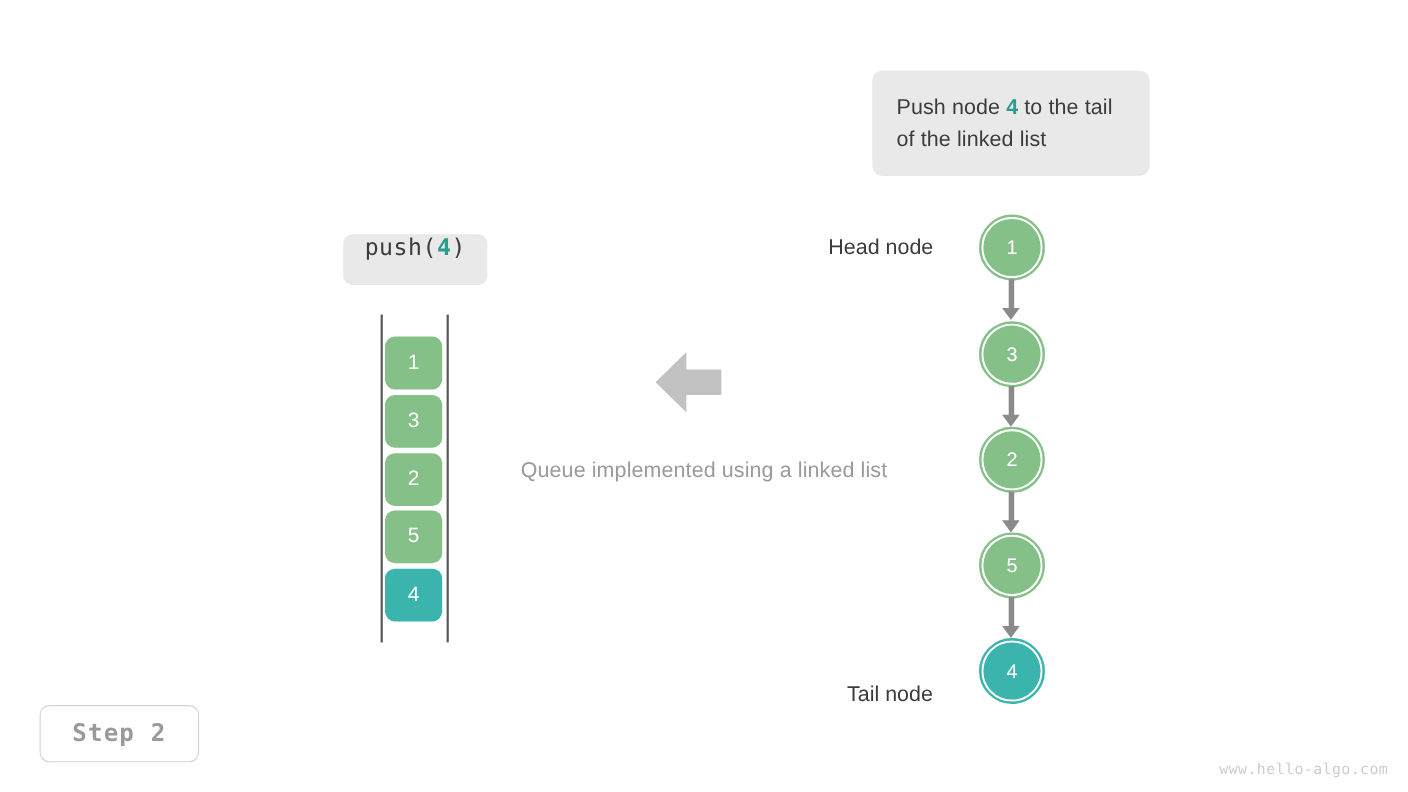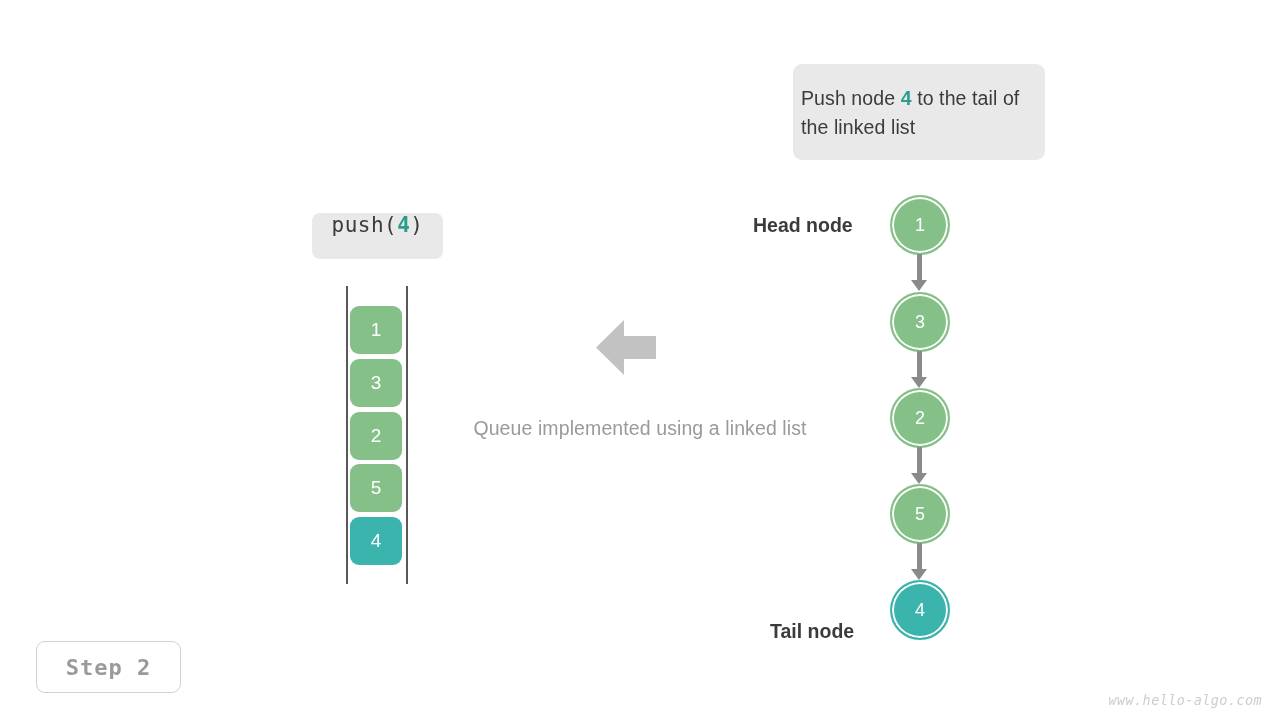--- a/index.html
+++ b/index.html
@@ -25,21 +25,21 @@
   
   .callout {
     position: absolute;
     left: 793px;
     top: 64px;
     width: 252px;
     height: 96px;
     background: #e9e9e9;
     border-radius: 9px;
     box-sizing: border-box;
-    padding: 20px 22px 0 8px;
+    padding: 20px 22px 0 22px;
   }
   .callout-text {
     font-size: 19.5px;
     line-height: 29px;
     color: #3b3b3b;
     letter-spacing: 0.1px;
   }
   .hl-teal {
     color: #2a9d8f;
     font-weight: bold;
@@ -145,21 +145,21 @@
     left: 911px;
     width: 0; height: 0;
     border-left: 8.5px solid transparent;
     border-right: 8.5px solid transparent;
     border-top: 11px solid #8a8a8a;
   }
 
   .node-label {
     position: absolute;
     font-size: 19.5px;
-    font-weight: bold;
+    font-weight: normal;
     color: #3b3b3b;
     white-space: nowrap;
   }
   .label-head { left: 753px; top: 214px; }
   .label-tail { left: 770px; top: 620px; }
 
   
   .step-badge {
     position: absolute;
     left: 36px;
@@ -182,21 +182,20 @@
 
   
   .watermark {
     position: absolute;
     right: 18px;
     bottom: 12px;
     font-family: "DejaVu Sans Mono", "Liberation Mono", monospace;
     font-size: 13.5px;
     color: #cdcdcd;
     letter-spacing: 0.4px;
-    font-style: italic;
   }
 </style>
 </head>
 <body>
 
 <div class="canvas">
 
   <div class="callout">
     <div class="callout-text"><span>Push node </span><span class="hl-teal">4</span><span> to the tail of the linked list</span></div>
   </div>

